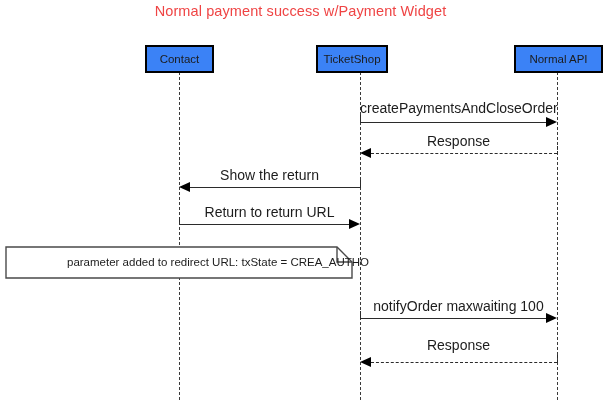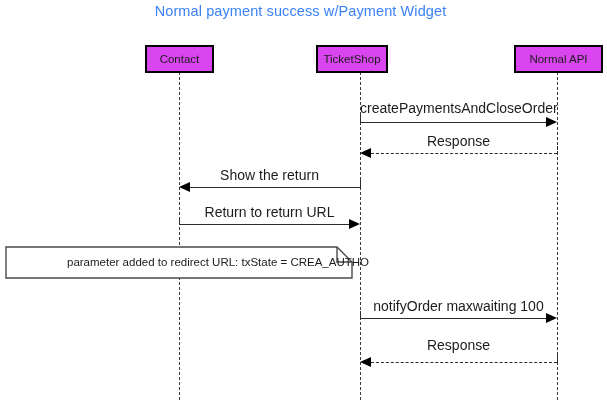--- a/index.html
+++ b/index.html
@@ -18,28 +18,28 @@
     overflow: hidden;
     background: #ffffff;
   }
   #diagram-title {
     position: absolute;
     top: 3px;
     left: 0;
     width: 601px;
     text-align: center;
     font-size: 14.5px;
-    color: #3b82f6;
+    color: #ef4444;
     letter-spacing: 0.1px;
   }
   .participant {
     position: absolute;
     box-sizing: border-box;
     border: 2px solid #000000;
-    background: #d946ef;
+    background: #3b82f6;
     text-align: center;
     font-size: 11.5px;
     color: #1c1c1c;
     line-height: 25px;
     height: 28px;
     z-index: 4;
   }
   .lifeline {
     position: absolute;
     width: 0;

